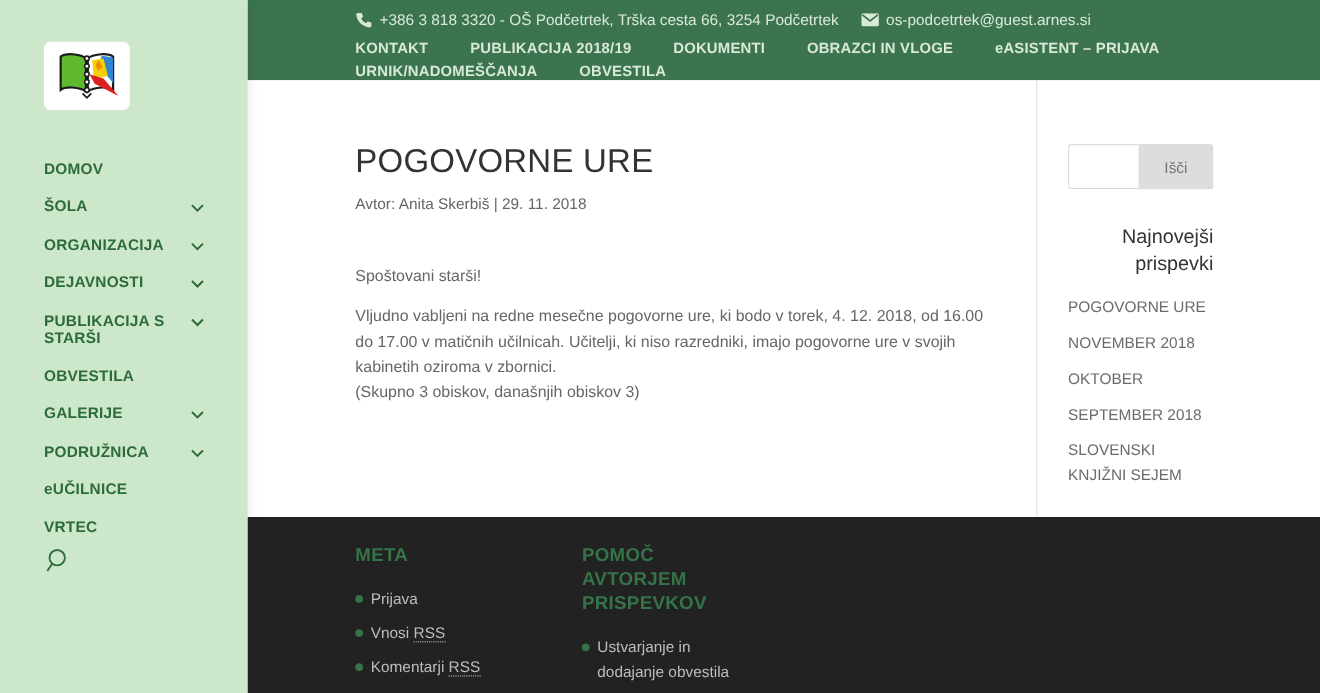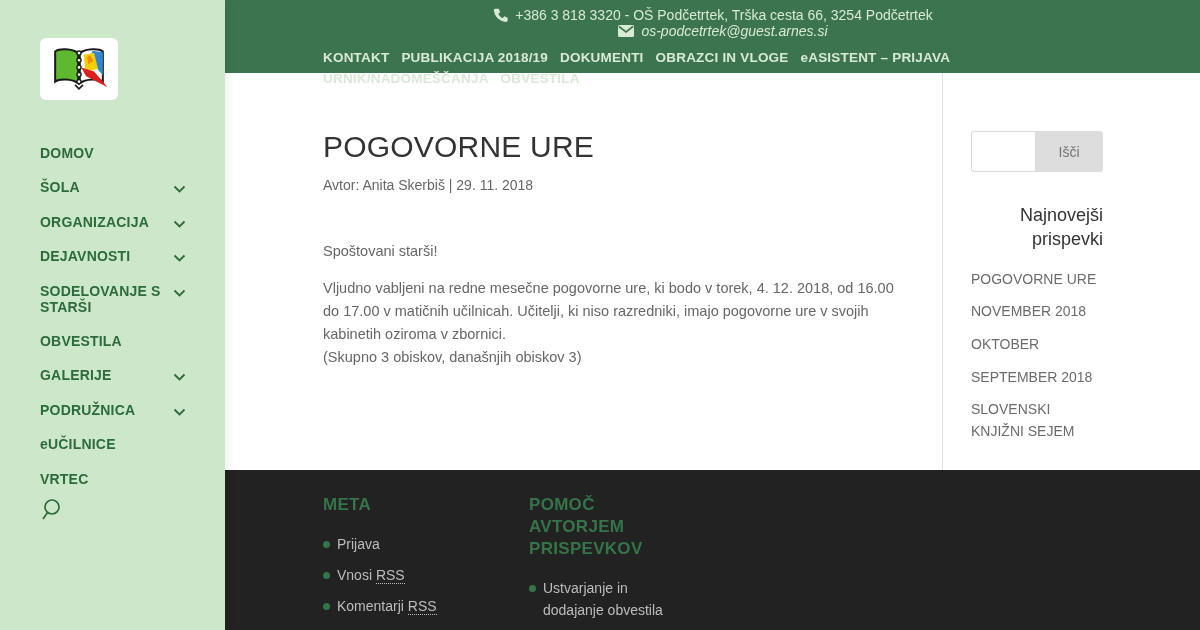--- a/index.html
+++ b/index.html
@@ -27,25 +27,25 @@
   .side-nav li .lbl { line-height: 1.15; display: inline-block; }
   .chev { position: absolute; right: 24px; top: 12px; }
   .side-search { position: absolute; left: 40px; top: 497px; width: 26px; height: 28px; cursor: pointer; }
 
   
   .main { position: absolute; left: 225px; top: 0; width: 975px; height: 630px; }
   .container { width: 780px; margin-left: 98px; }
 
   
   .topbar { width: 975px; height: 73px; background: #3c7450; padding-top: 7px; }
-  .contact-row { display: flex; align-items: center; height: 22px; white-space: nowrap; flex-direction: column; }
+  .contact-row { display: flex; align-items: center; height: 22px; white-space: nowrap; }
   .contact { display: inline-flex; align-items: center; color: #d8ead6; font-size: 14px; font-weight: 500; }
   .contact .ic { margin-right: 7px; display: inline-flex; }
-  .contact.email { margin-left: 20px; text-decoration: none; cursor: pointer; font-style: italic; }
-  .top-menu { display: flex; flex-wrap: wrap; column-gap: 12px; margin-top: 18px; line-height: 21px; }
+  .contact.email { margin-left: 20px; text-decoration: none; cursor: pointer; }
+  .top-menu { display: flex; flex-wrap: wrap; column-gap: 38px; margin-top: 4px; line-height: 21px; }
   .top-menu a {
     color: #d8ead6; font-size: 13.5px; font-weight: 600; letter-spacing: 0.2px;
     text-decoration: none; white-space: nowrap; cursor: pointer;
   }
 
   
   .content { width: 975px; height: 397px; background: #fff; }
   .content-row { display: flex; align-items: stretch; height: 100%; }
   .post-col { width: 622px; border-right: 1px solid #e2e2e2; padding: 57px 40px 0 0; }
   .post-col h1 { font-size: 30px; font-weight: 500; color: #333333; letter-spacing: 0.2px; }
@@ -126,21 +126,21 @@
                 <polyline points="1.5,1.5 6.5,6.5 11.5,1.5" fill="none" stroke="#2c6b3a" stroke-width="1.8"></polyline>
               </svg></span></li>
         <li><span class="lbl">ORGANIZACIJA</span>
           <span class="chev"><svg width="13" height="9" viewBox="0 0 13 9">
                 <polyline points="1.5,1.5 6.5,6.5 11.5,1.5" fill="none" stroke="#2c6b3a" stroke-width="1.8"></polyline>
               </svg></span></li>
         <li><span class="lbl">DEJAVNOSTI</span>
           <span class="chev"><svg width="13" height="9" viewBox="0 0 13 9">
                 <polyline points="1.5,1.5 6.5,6.5 11.5,1.5" fill="none" stroke="#2c6b3a" stroke-width="1.8"></polyline>
               </svg></span></li>
-        <li><span class="lbl">SODELOVANJE S STARŠI</span>
+        <li><span class="lbl">PUBLIKACIJA S STARŠI</span>
           <span class="chev"><svg width="13" height="9" viewBox="0 0 13 9">
                 <polyline points="1.5,1.5 6.5,6.5 11.5,1.5" fill="none" stroke="#2c6b3a" stroke-width="1.8"></polyline>
               </svg></span></li>
         <li><span class="lbl">OBVESTILA</span></li>
         <li><span class="lbl">GALERIJE</span>
           <span class="chev"><svg width="13" height="9" viewBox="0 0 13 9">
                 <polyline points="1.5,1.5 6.5,6.5 11.5,1.5" fill="none" stroke="#2c6b3a" stroke-width="1.8"></polyline>
               </svg></span></li>
         <li><span class="lbl">PODRUŽNICA</span>
           <span class="chev"><svg width="13" height="9" viewBox="0 0 13 9">

